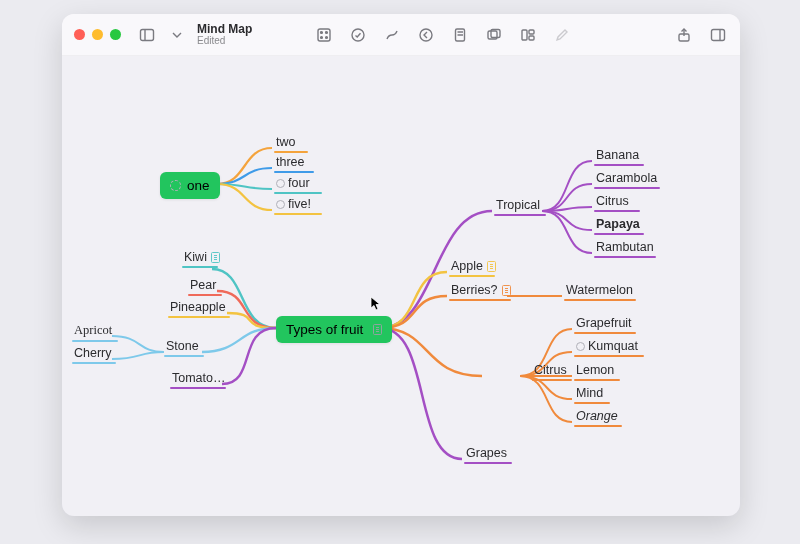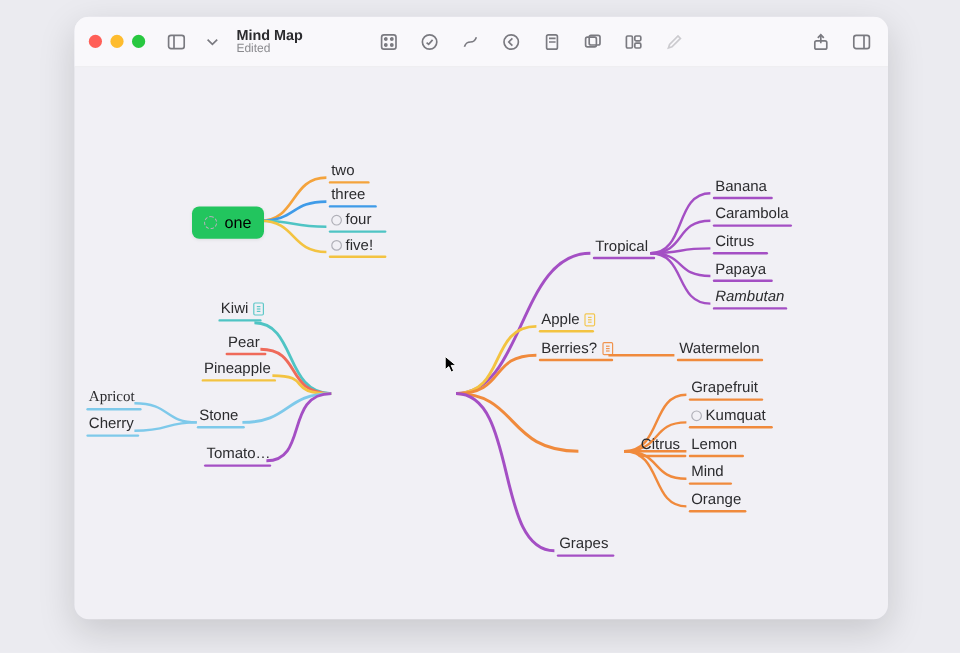--- a/index.html
+++ b/index.html
@@ -176,20 +176,24 @@
       <path d="M458,320 C490,320 480,320 510,320" stroke="#f08a3c" stroke-width="2" fill="none"></path>
       <path d="M458,320 C490,320 480,343 510,343" stroke="#f08a3c" stroke-width="2" fill="none"></path>
       <path d="M458,320 C490,320 480,366 510,366" stroke="#f08a3c" stroke-width="2" fill="none"></path>
     </svg>
 
     <div class="box" style="left:98px; top:116px; position:absolute;">
       <span style="width:11px;height:11px;border:1.3px dashed #b0b0b8;border-radius:50%;display:inline-block"></span>
       <span>one</span>
     </div>
 
+    <div class="box" style="left:214px; top:260px; position:absolute;">
+      <span>Types of fruit</span>
+      <span class="note-ic" style="color:#9aa0a6"></span>
+    </div>
 
     <div class="node" style="left:212px; top:78px;">
         <div class="lbl">two</div>
         <div class="ul" style="background:#f4a33c;width:34px"></div>
       </div>
     <div class="node" style="left:212px; top:98px;">
         <div class="lbl">three</div>
         <div class="ul" style="background:#3f9be8;width:40px"></div>
       </div>
     <div class="node" style="left:212px; top:119px;">
@@ -256,25 +260,25 @@
         <div class="ul" style="background:#a44fc4;width:50px"></div>
       </div>
     <div class="node" style="left:532px; top:114px;">
         <div class="lbl">Carambola</div>
         <div class="ul" style="background:#a44fc4;width:66px"></div>
       </div>
     <div class="node" style="left:532px; top:137px;">
         <div class="lbl">Citrus</div>
         <div class="ul" style="background:#a44fc4;width:46px"></div>
       </div>
-    <div class="node" style="left:532px; top:160px;">
+    <div class="node" style="left:532px; top:160px;font-weight:bold;">
         <div class="lbl">Papaya</div>
         <div class="ul" style="background:#a44fc4;width:50px"></div>
       </div>
-    <div class="node" style="left:532px; top:183px;font-style:italic;">
+    <div class="node" style="left:532px; top:183px;">
         <div class="lbl">Rambutan</div>
         <div class="ul" style="background:#a44fc4;width:62px"></div>
       </div>
 
     <div class="node" style="left:502px; top:226px;">
         <div class="lbl">Watermelon</div>
         <div class="ul" style="background:#f08a3c;width:72px"></div>
       </div>
 
     <div class="node" style="left:512px; top:259px;">
@@ -286,21 +290,21 @@
         <div class="ul" style="background:#f08a3c;width:70px"></div>
       </div>
     <div class="node" style="left:512px; top:306px;">
         <div class="lbl">Lemon</div>
         <div class="ul" style="background:#f08a3c;width:46px"></div>
       </div>
     <div class="node" style="left:512px; top:329px;">
         <div class="lbl">Mind</div>
         <div class="ul" style="background:#f08a3c;width:36px"></div>
       </div>
-    <div class="node" style="left:512px; top:352px;">
+    <div class="node" style="left:512px; top:352px;font-style:italic;">
         <div class="lbl">Orange</div>
         <div class="ul" style="background:#f08a3c;width:48px"></div>
       </div>
 
     <svg class="cursor" style="left:308px; top:240px;" viewBox="0 0 12 16">
       <path d="M1,1 L1,12 L4,9.5 L6,14 L8,13 L6,8.5 L10,8.5 Z" fill="#000" stroke="#fff" stroke-width="0.8"></path>
     </svg>
 
   </div>
 </div>

